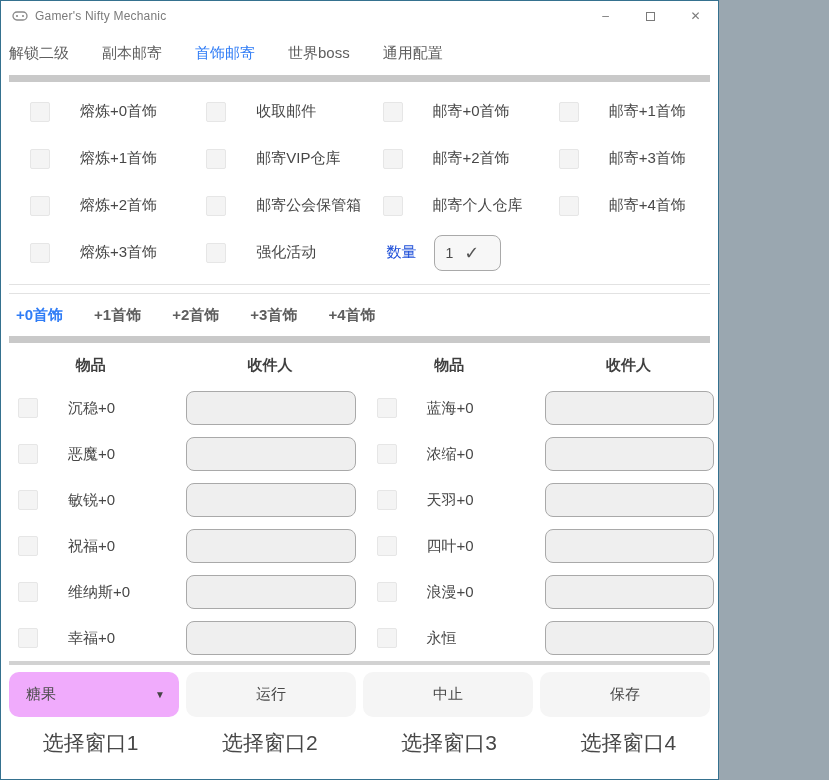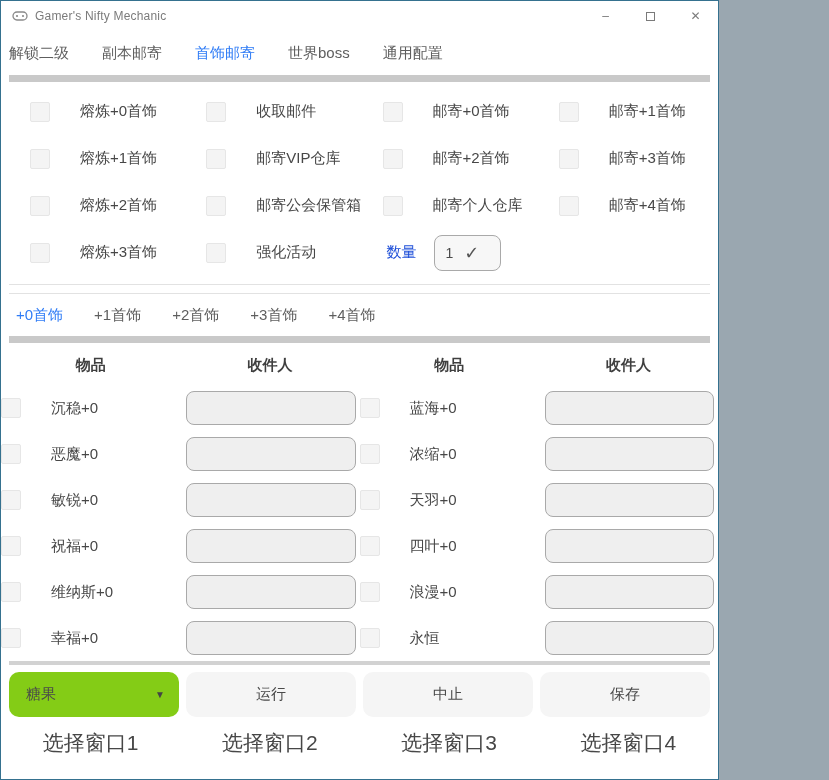--- a/index.html
+++ b/index.html
@@ -33,41 +33,41 @@
   .qty-cell { display:flex; align-items:center; padding-left:21px; }
   .qty-label { font-size:15px; color:#1d4ed8; }
   .qty-box { margin-left:17px; width:67px; height:36px; border:1px solid #a9a9a9;
              border-radius:8px; background:#f7f7f7; display:flex; align-items:center;
              padding-left:11px; }
   .qty-value { font-size:14px; color:#4a4a4a; }
   .qty-check { margin-left:11px; font-size:18px; color:#555; font-weight:bold; }
   .dbl-line { margin:4px 8px 0 8px; height:10px; border-top:1px solid #e2e2e2;
               border-bottom:1px solid #e2e2e2; }
   
-  .subtabbar { height:42px; display:flex; align-items:center; gap:31px; padding-left:15px; }
+  .subtabbar { height:42px; display:flex; align-items:center; gap:31px; padding-left:15px;font-weight:bold; }
   .subtab { font-size:15px; color:#5e5e5e; cursor:default; }
   .subtab.active { color:#2f7cf6; }
   
   .mail-head { display:grid; grid-template-columns:repeat(4,1fr); height:40px;
                align-items:center; margin-top:2px; }
   .mail-head div { text-align:center; font-size:15px; font-weight:bold; color:#3f3f3f; }
   .mail-row { display:grid; grid-template-columns:repeat(4,1fr); height:46px;
               align-items:center; }
-  .mail-item { display:flex; align-items:flex-end; }
+  .mail-item { display:flex; align-items:flex-end; padding-left:17px; }
   .mail-item .opt-label { margin-left:30px; }
   .mail-input-wrap { padding:0 4px 0 6px; }
   .mail-input { width:100%; height:34px; border:1px solid #a9a9a9; border-radius:8px;
                 background:#efefef; outline:none; padding:0 8px; font-size:14px;
                 color:#333; font-family:inherit; }
   
   .footer-btns { display:grid; grid-template-columns:repeat(4,1fr); gap:7px;
                  margin:7px 8px 0 8px; height:45px; }
   .f-btn { background:#f5f5f5; border-radius:10px; display:flex; align-items:center;
            justify-content:center; font-size:15px; color:#4a4a4a; cursor:default; }
-  .f-dropdown { background:#84cc16; border-radius:10px; display:flex; align-items:center;
+  .f-dropdown { background:#f0abfc; border-radius:10px; display:flex; align-items:center;
                 padding:0 14px 0 17px; font-size:15px; color:#4a4a4a; cursor:default; }
   .dd-arrow { margin-left:auto; font-size:10px; color:#444; }
   .selector-row { display:grid; grid-template-columns:repeat(4,1fr); height:52px;
                   align-items:center; }
   .selector-row div { text-align:center; font-size:21px; color:#474747; cursor:default; }
 </style>
 </head>
 <body>
 
 <div class="window">

